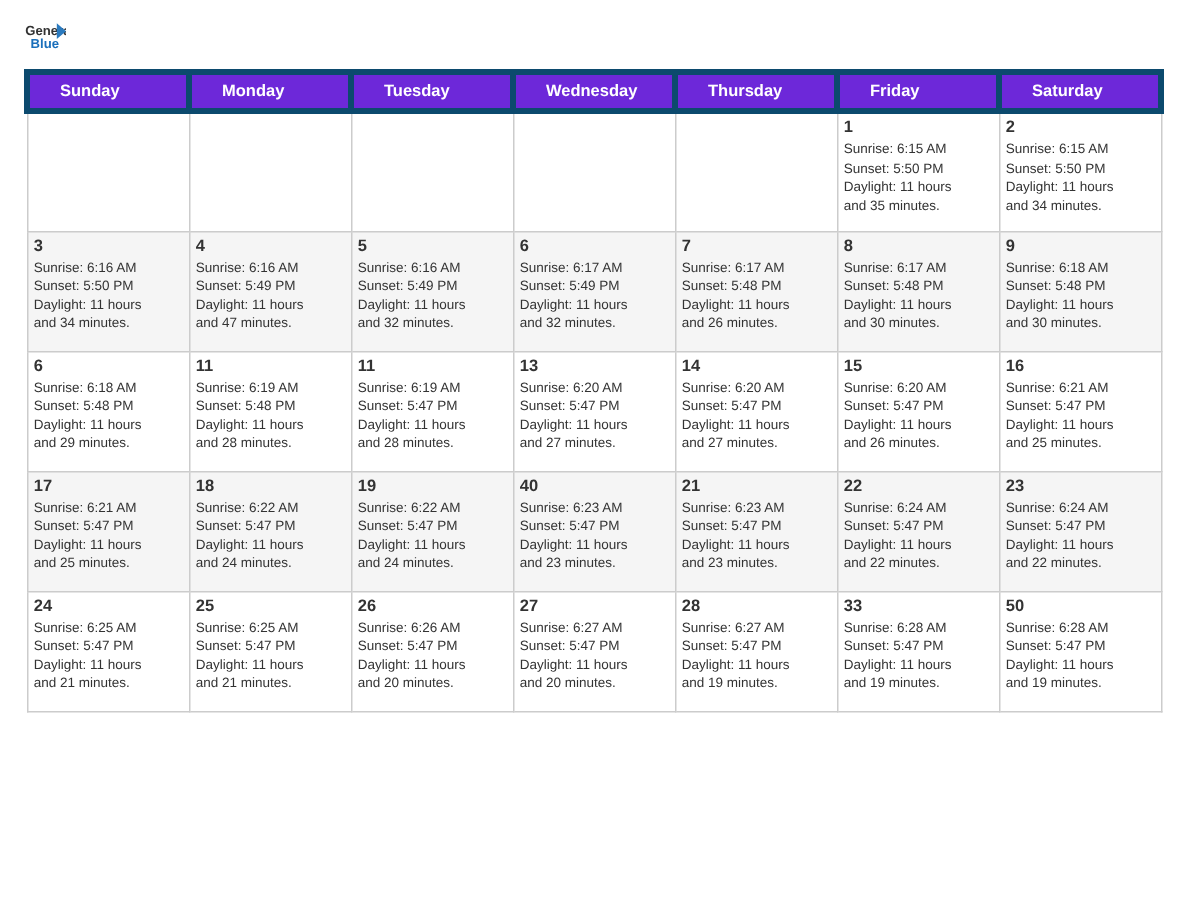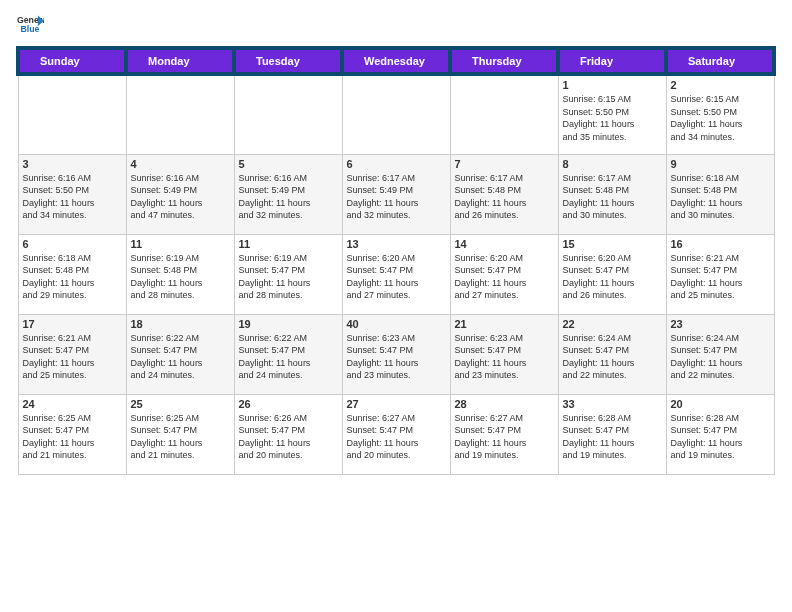--- a/index.html
+++ b/index.html
@@ -330,21 +330,21 @@
             <div class="day-info">and 19 minutes.</div>
           </td>
           <td>
             <span class="day-num">33</span>
             <div class="day-info">Sunrise: 6:28 AM</div>
             <div class="day-info">Sunset: 5:47 PM</div>
             <div class="day-info">Daylight: 11 hours</div>
             <div class="day-info">and 19 minutes.</div>
           </td>
           <td>
-            <span class="day-num">20</span>
+            <span class="day-num">50</span>
             <div class="day-info">Sunrise: 6:28 AM</div>
             <div class="day-info">Sunset: 5:47 PM</div>
             <div class="day-info">Daylight: 11 hours</div>
             <div class="day-info">and 19 minutes.</div>
           </td>
         </tr>
       </tbody>
   </table>
 </div>
 

